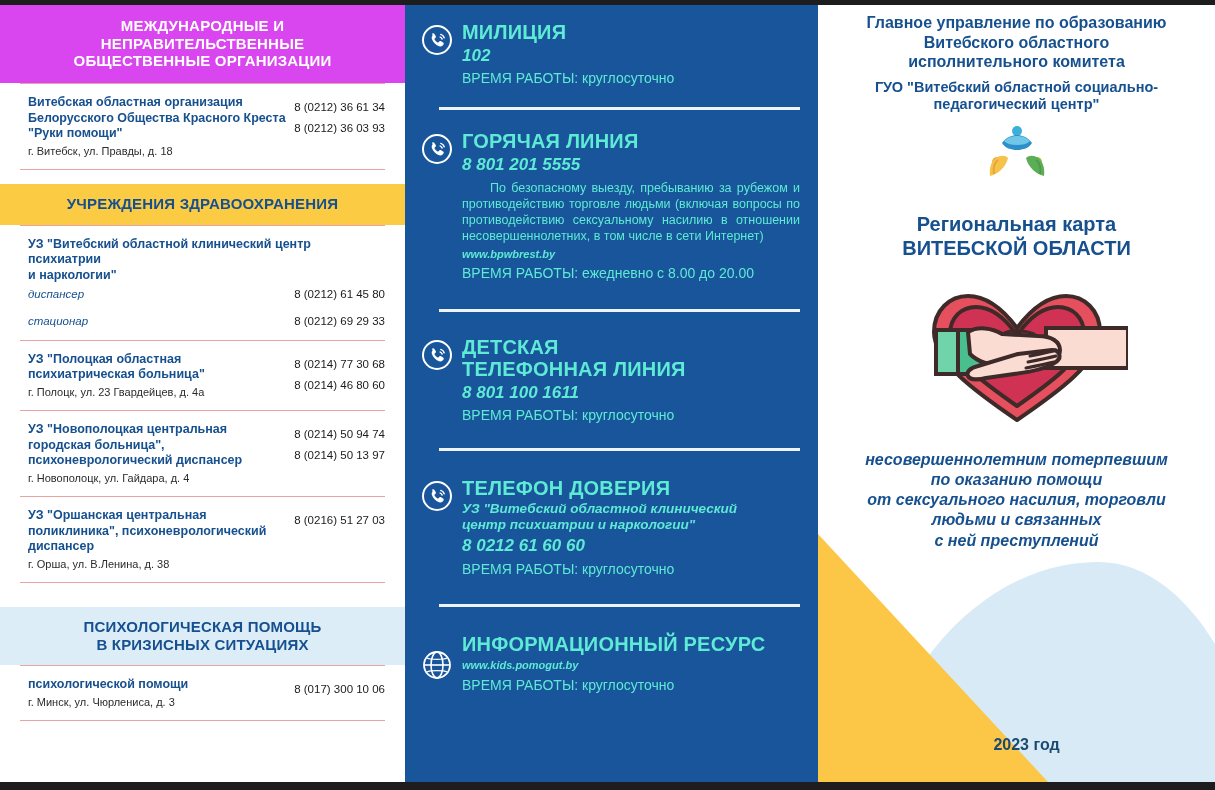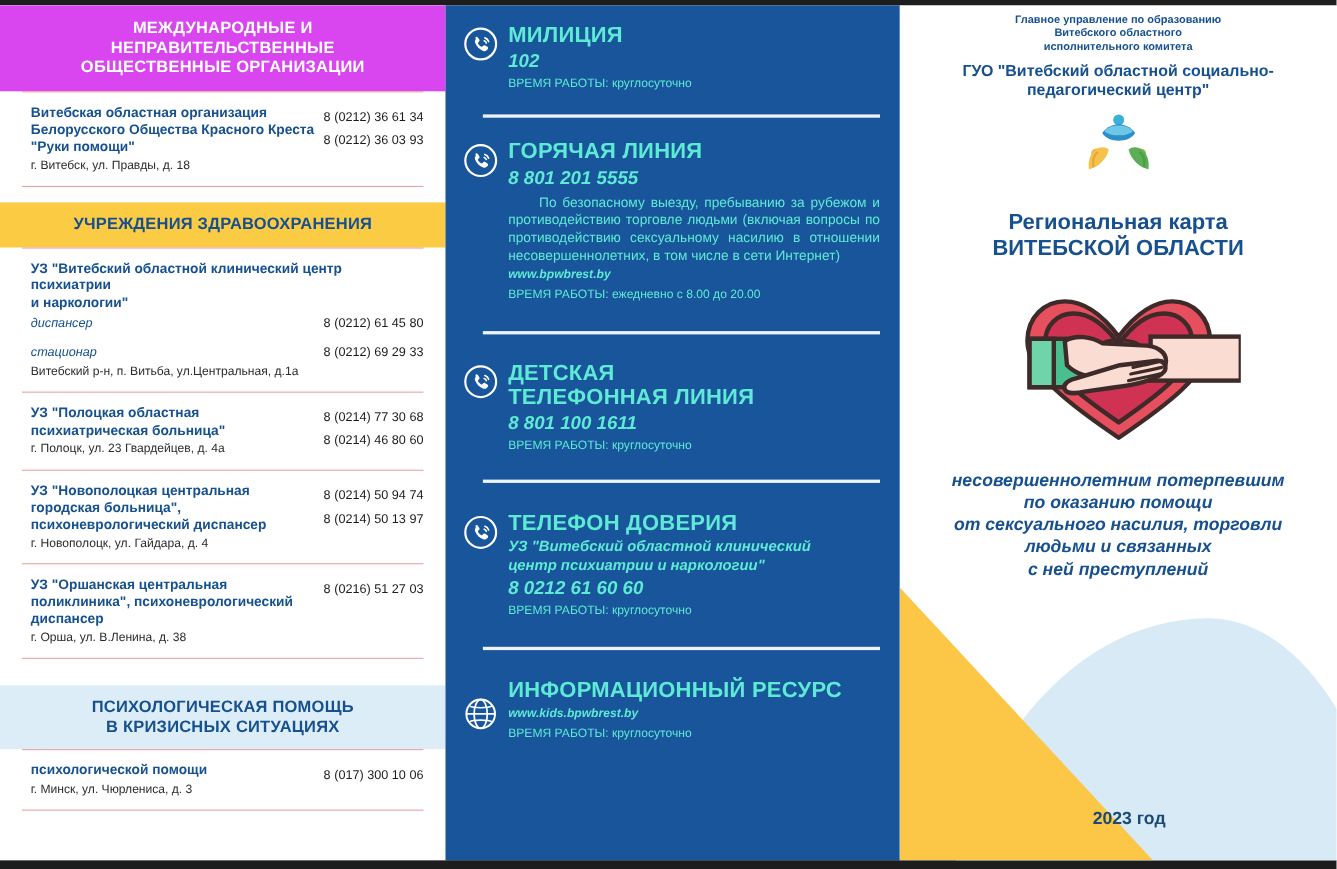--- a/index.html
+++ b/index.html
@@ -84,21 +84,21 @@
   .mblock{display:flex;gap:9px;align-items:flex-start;}
   .ic{flex:0 0 auto;margin-top:3px;}
   .mbody{flex:1;min-width:0;}
   .m-title{
     font-weight:bold;font-size:20px;line-height:1.1;letter-spacing:.2px;
   }
   .m-num{
     font-weight:bold;font-style:italic;font-size:17px;line-height:1.25;margin-top:2px;
   }
   .m-hours{
-    font-size:11px;line-height:1.3;margin-top:3px;
+    font-size:14px;line-height:1.3;margin-top:3px;
   }
   .m-desc{
     font-size:12.5px;line-height:1.28;text-align:justify;text-indent:28px;margin-top:4px;
   }
   .m-site{
     font-weight:bold;font-style:italic;font-size:11px;line-height:1.25;margin-top:4px;
   }
   .m-org{
     font-weight:bold;font-style:italic;font-size:13.5px;line-height:1.2;margin-top:2px;
   }
@@ -122,21 +122,21 @@
   }
   .r-blob{
     position:absolute;right:-60px;bottom:-110px;
     width:420px;height:330px;
     background:#D7EAF6;
     border-radius:58% 42% 0 0 / 100% 100% 0 0;
     z-index:0;
   }
   .r-inner{position:relative;z-index:3;padding:8px 14px 0;text-align:center;}
   .r-head{
-    color:#16508F;font-weight:bold;font-size:10px;line-height:1.22;
+    color:#16508F;font-weight:bold;font-size:16px;line-height:1.22;
   }
   .r-head2{
     color:#16508F;font-weight:bold;font-size:14.5px;line-height:1.22;margin-top:7px;
   }
   .r-logo{margin:10px auto 0;width:66px;height:54px;}
   .r-title{
     color:#16508F;font-weight:bold;font-size:20px;line-height:1.2;margin-top:34px;
   }
   .r-art{margin:20px auto 0;width:222px;height:148px;}
   .r-sub{
@@ -190,21 +190,20 @@
           <div>и наркологии"</div>
         </div>
         <div class="row-pair" style="margin-top:4px">
           <div class="lbl">диспансер</div>
           <div class="ph">8 (0212) 61 45 80</div>
         </div>
         <div class="row-pair" style="margin-top:12px">
           <div class="lbl">стационар</div>
           <div class="ph">8 (0212) 69 29 33</div>
         </div>
-        <div class="entry-addr">Витебский р-н, п. Витьба, ул.Центральная, д.1а</div>
       </div>
       <hr class="hr-pink">
 
       <div class="entry">
         <div class="entry-main">
           <div class="entry-name">
             <div>УЗ "Полоцкая областная</div>
             <div>психиатрическая больница"</div>
           </div>
           <div class="entry-addr">г. Полоцк, ул. 23 Гвардейцев, д. 4а</div>
@@ -361,21 +360,21 @@
         <svg width="32" height="32" viewBox="0 0 32 32">
           <circle cx="16" cy="16" r="13" fill="none" stroke="#ffffff" stroke-width="1.8"></circle>
           <ellipse cx="16" cy="16" rx="6" ry="13" fill="none" stroke="#ffffff" stroke-width="1.6"></ellipse>
           <line x1="3" y1="16" x2="29" y2="16" stroke="#ffffff" stroke-width="1.6"></line>
           <path d="M6 9c3 1.8 16.9 1.8 20 0" fill="none" stroke="#ffffff" stroke-width="1.4"></path>
           <path d="M6 23c3-1.8 16.9-1.8 20 0" fill="none" stroke="#ffffff" stroke-width="1.4"></path>
         </svg>
       </span>
       <div class="mbody">
         <div class="m-title">ИНФОРМАЦИОННЫЙ РЕСУРС</div>
-        <div class="m-site">www.kids.bpwbrest.by</div>
+        <div class="m-site">www.kids.pomogut.by</div>
         <div class="m-hours">ВРЕМЯ РАБОТЫ: круглосуточно</div>
       </div>
     </div>
 
     <div class="sp"></div>
   </div>
 
   <div class="panel-right">
     <div class="r-blob"></div>
     <div class="r-wedge"></div>

